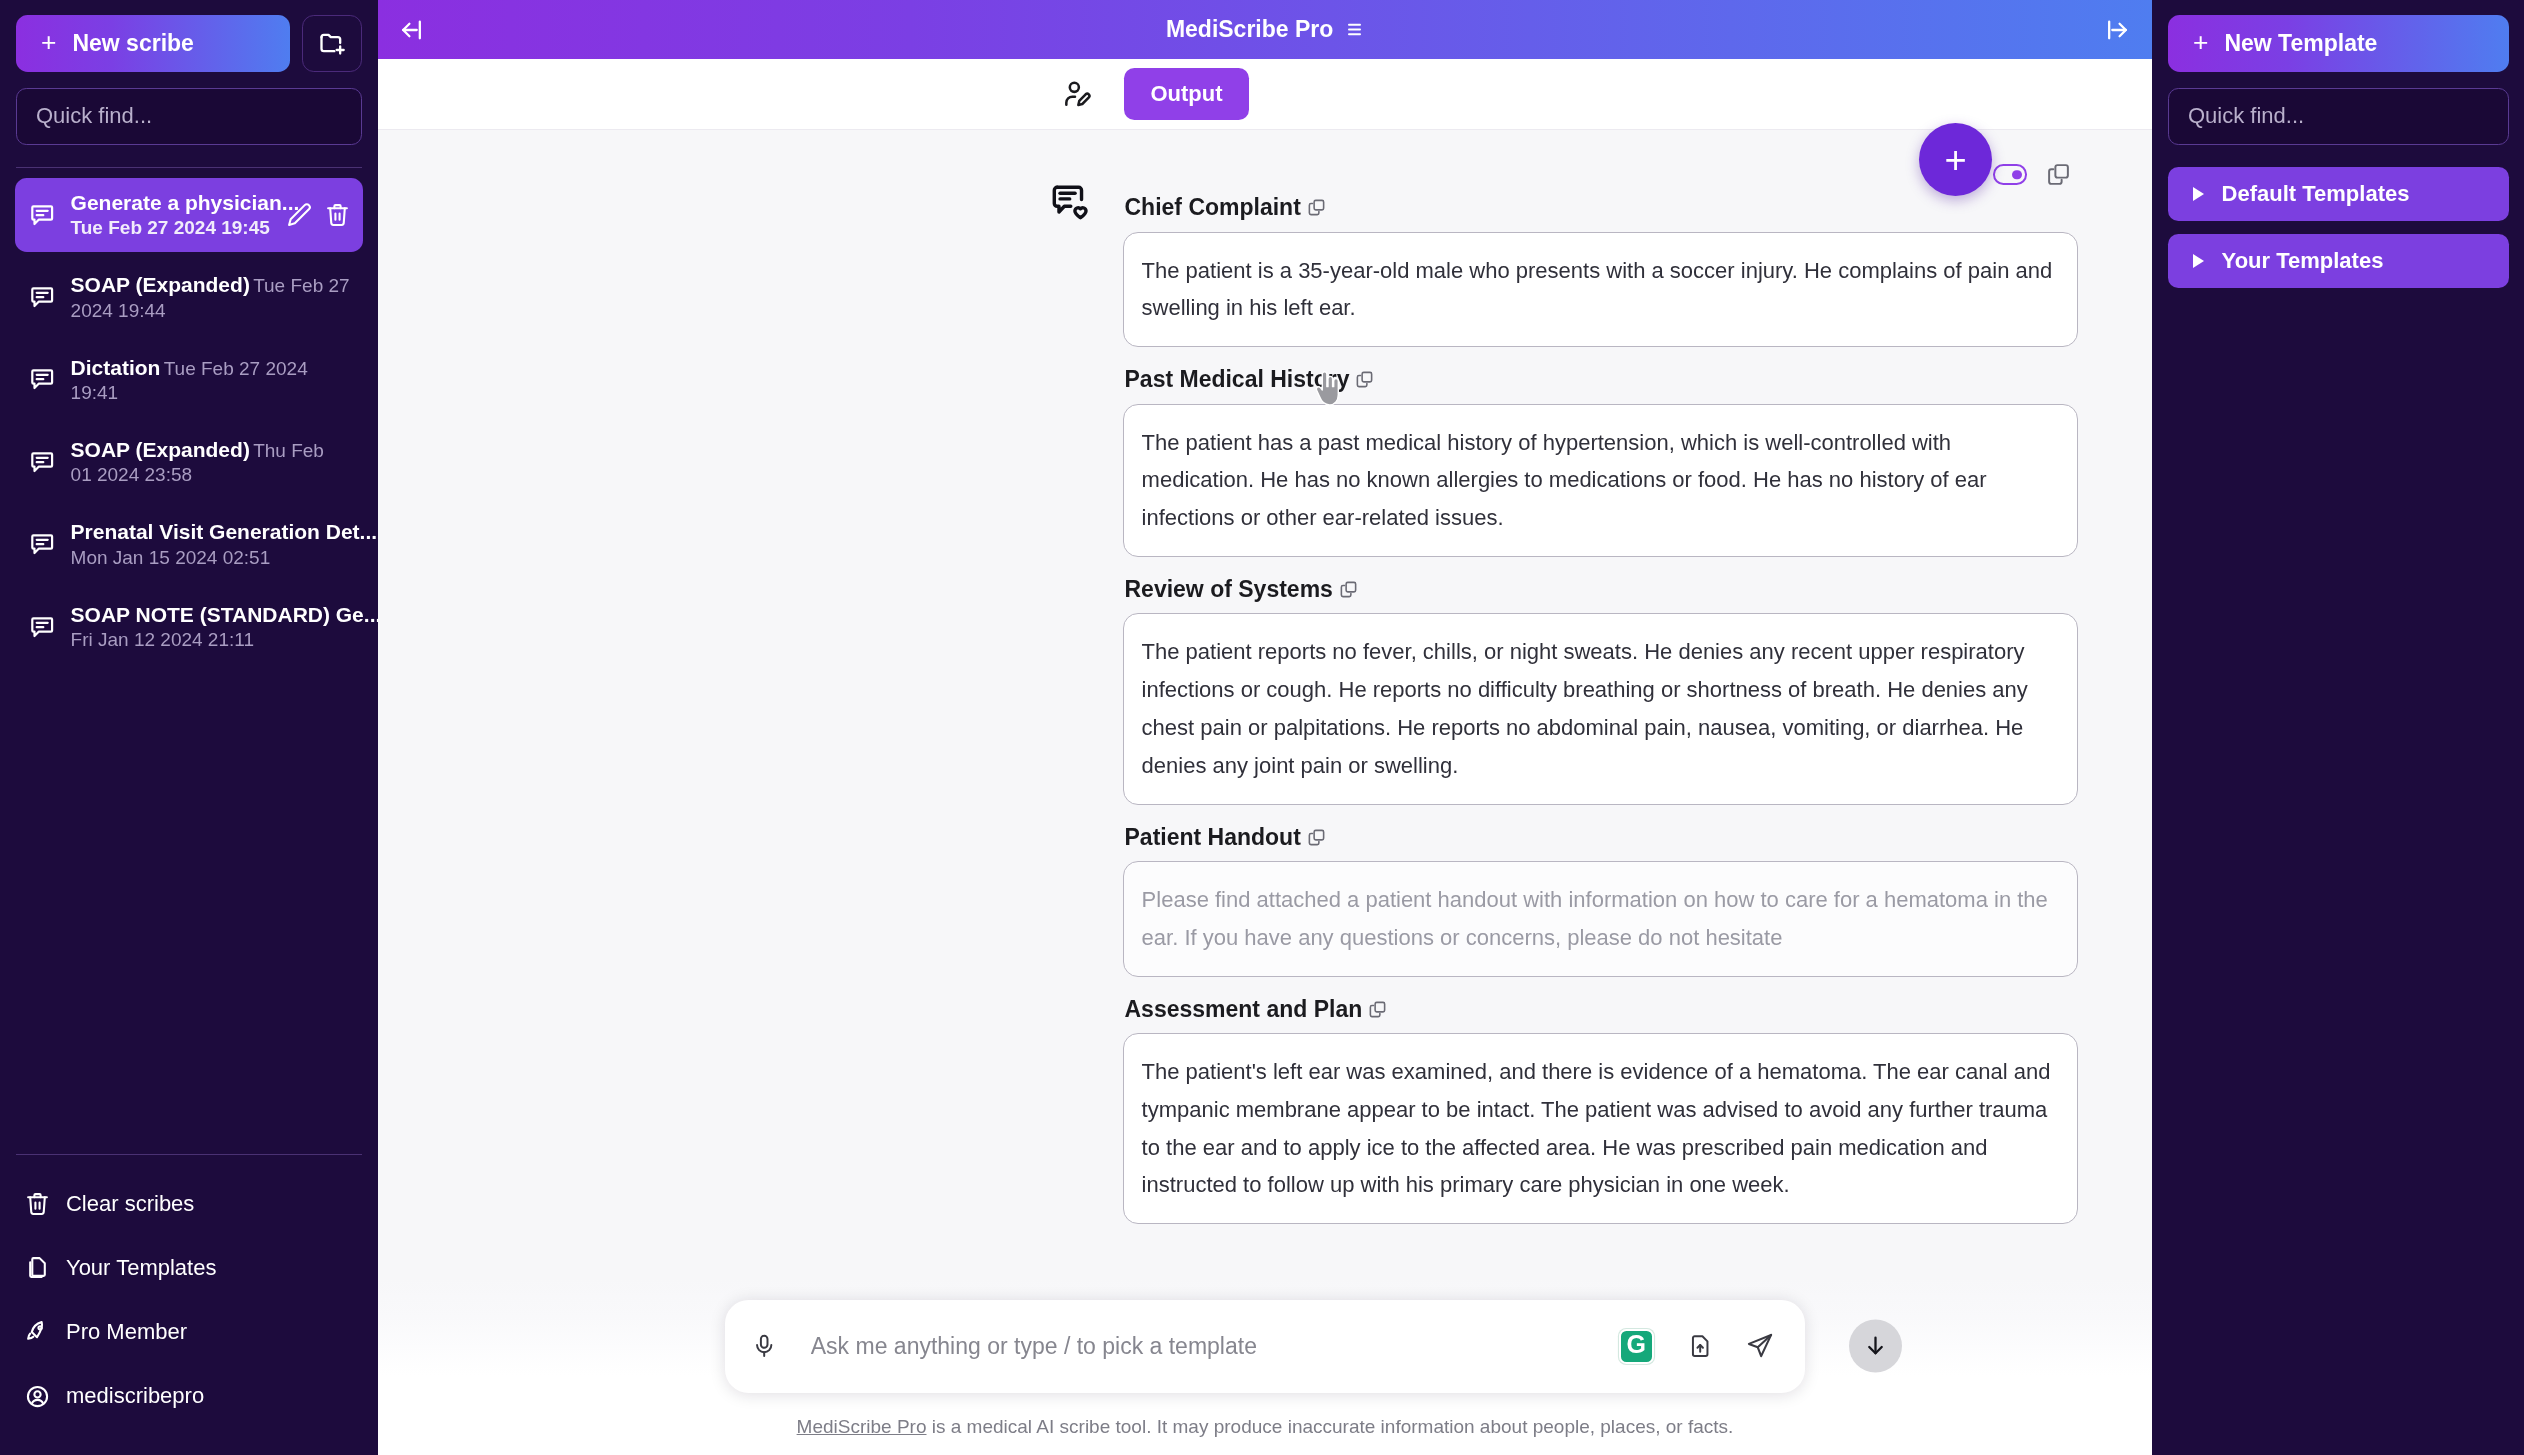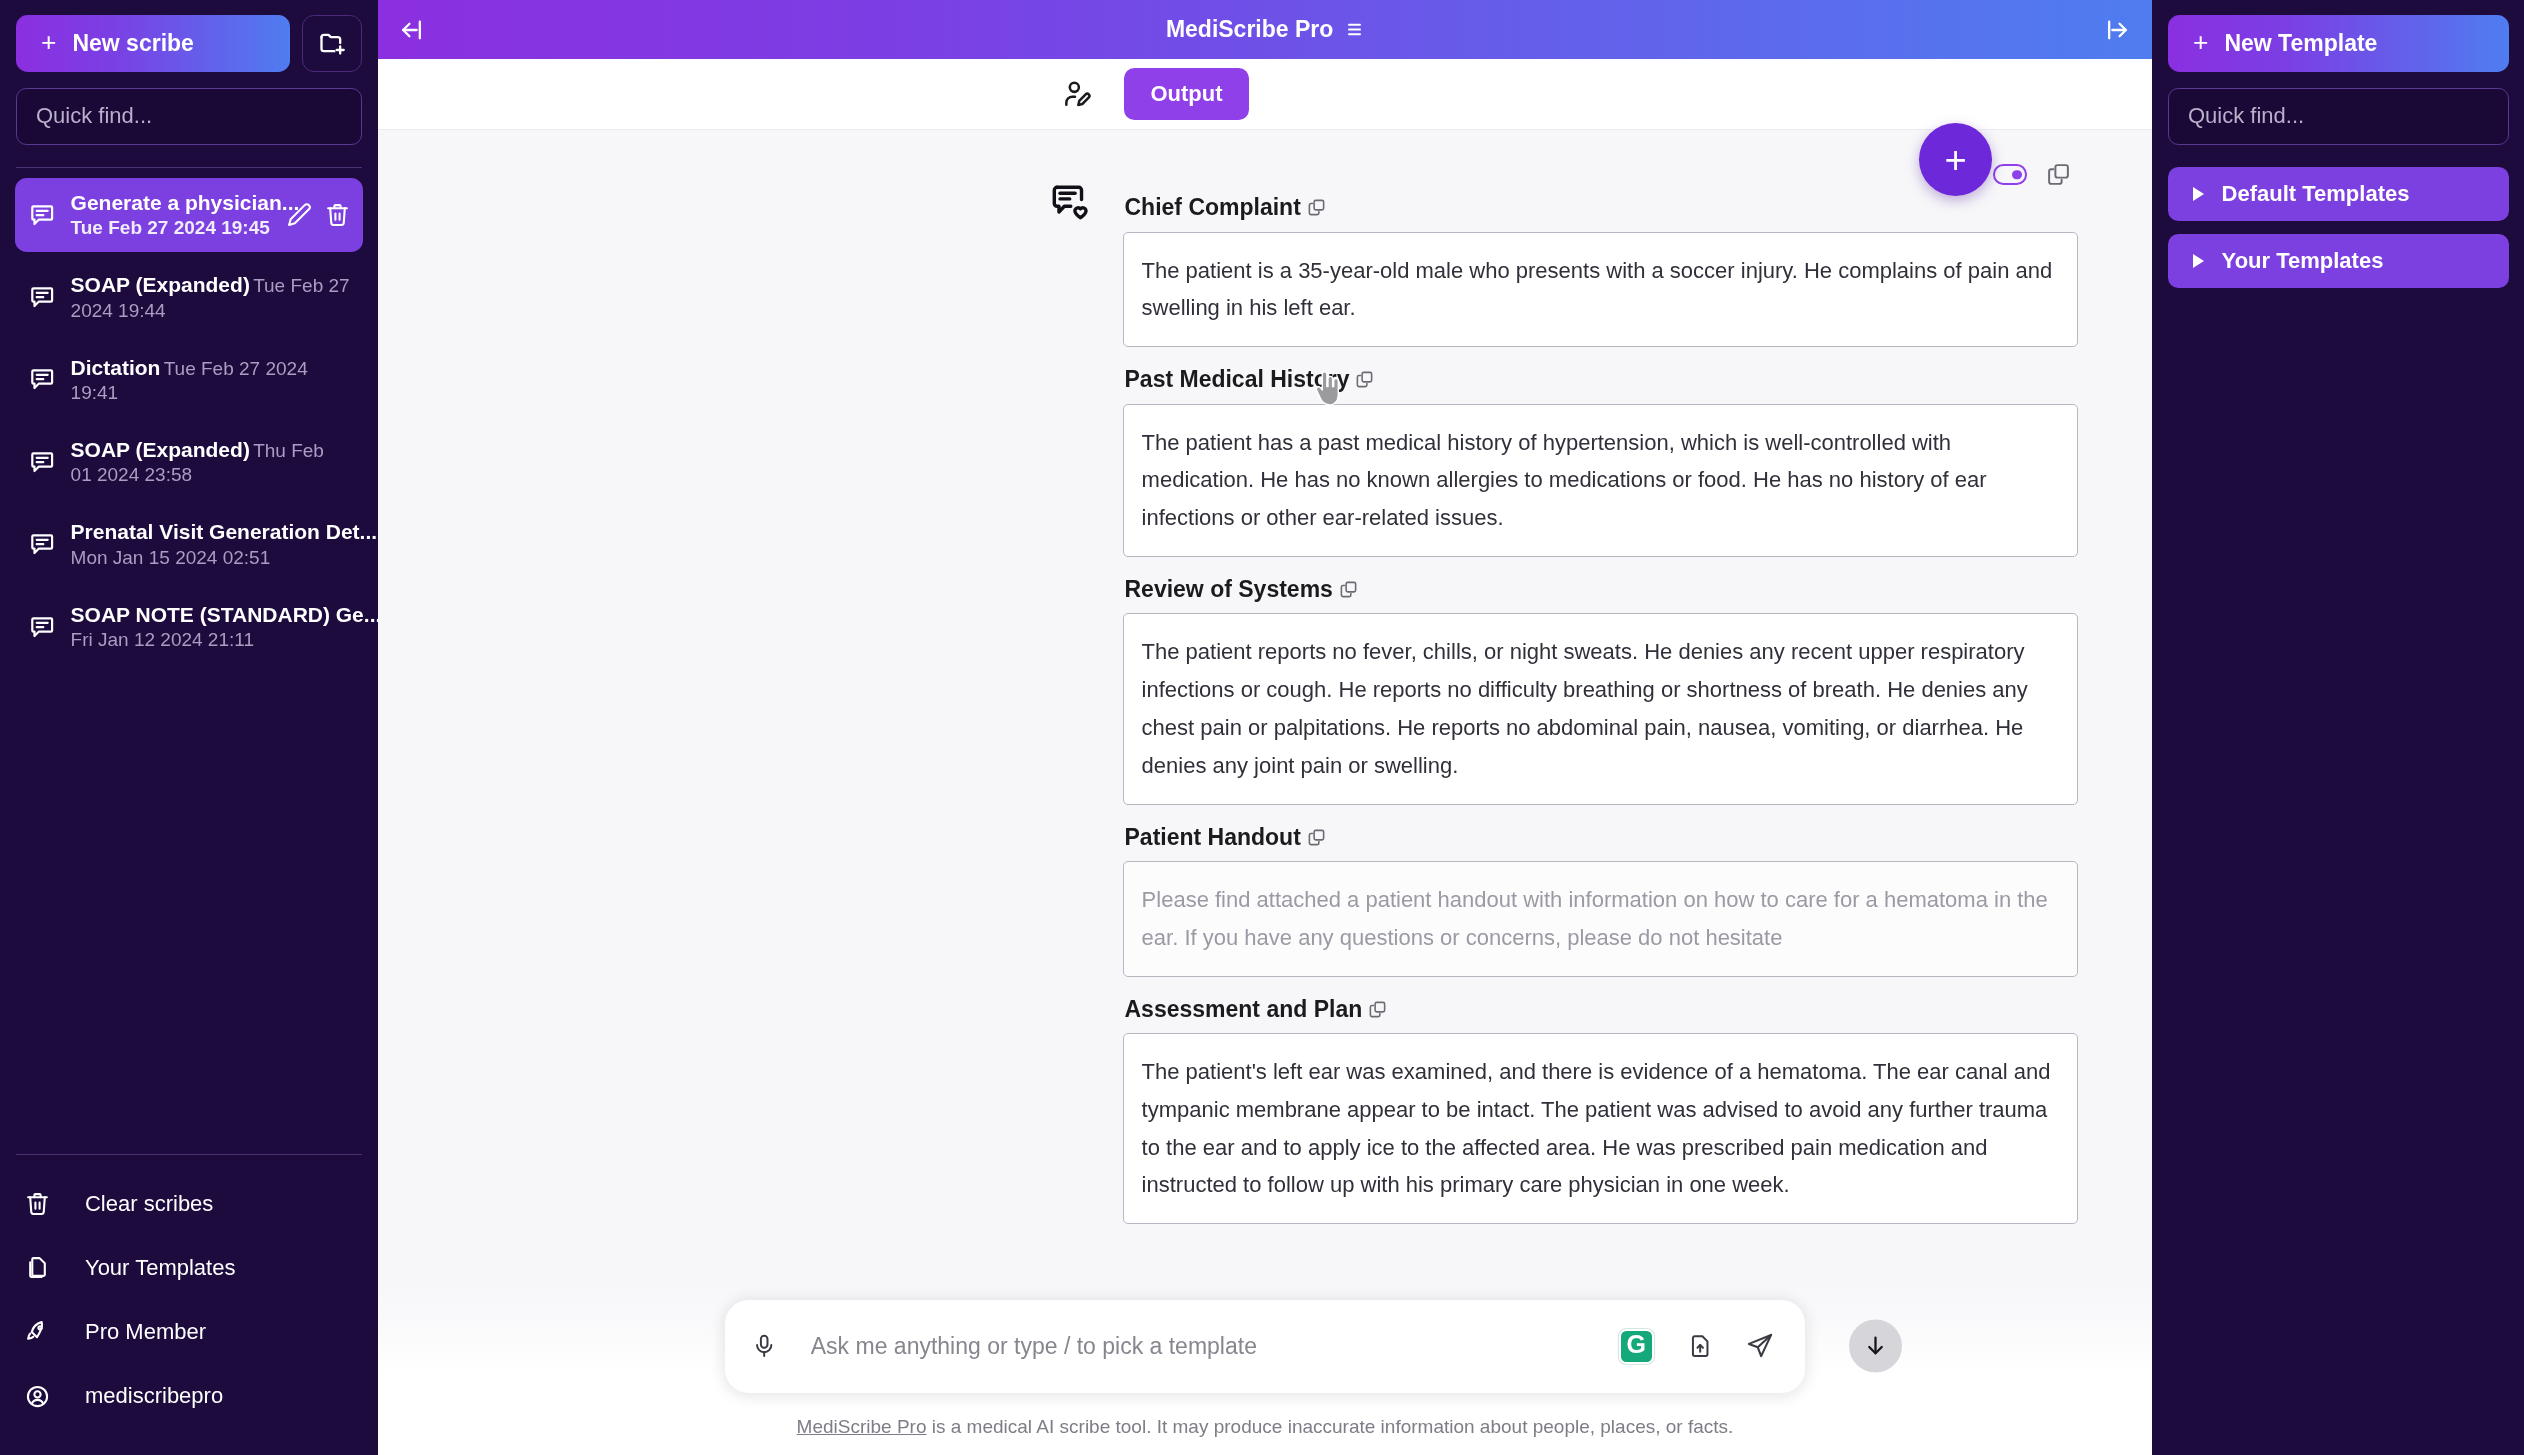--- a/index.html
+++ b/index.html
@@ -84,21 +84,21 @@
   }
   .scribe-date {
     color: #a99dc2; font-size: 19px; font-weight: 400;
     margin-top: 2.9px; line-height: 1.25;
   }
   .scribe-item.active .scribe-date { color: #f1ecfb; font-weight: 700; }
   .scribe-actions { display: flex; gap: 13.2px; align-items: center; flex-shrink: 0; }
   .ls-bottom { padding: 0 14.7px 19px 14.7px; }
   .ls-bottom-divider { height: 1.1px; background: #4a3173; margin: 0 1.5px 25px 1.5px; }
   .ls-link {
-    display: flex; align-items: center; gap: 35px;
+    display: flex; align-items: center; gap: 16px;
     padding: 10.3px 10.3px;
     color: #ffffff; font-size: 22px; font-weight: 400;
     cursor: pointer;
     margin-bottom: 17.6px;
   }
 
   
   .main-col { flex: 1; display: flex; flex-direction: column; min-width: 0; position: relative; background:#f7f7f9; }
   .topbar {
     height: 59px; flex-shrink: 0;
@@ -159,21 +159,21 @@
   }
   .section { margin-bottom: 4.4px; }
   .section-label {
     display: flex; align-items: center; gap: 5.9px;
     font-size: 23px; font-weight: 700; color: #1b1b1f;
     margin-bottom: 10.3px; padding-left: 1.5px;
     position: relative;
   }
   .section-box {
     border: 1.1px solid #b9b6c2;
-    border-radius: 5px;
+    border-radius: 15px;
     background: #ffffff;
     padding: 19px 17.6px;
     margin-bottom: 19px;
   }
   .section-box p {
     font-size: 22px; line-height: 1.72; color: #30303a;
     font-family: "Liberation Sans", sans-serif;
   }
   .section-box.faded p { color: #9a9aa4; }
   .section-box.faded { background: #fcfcfd; }

